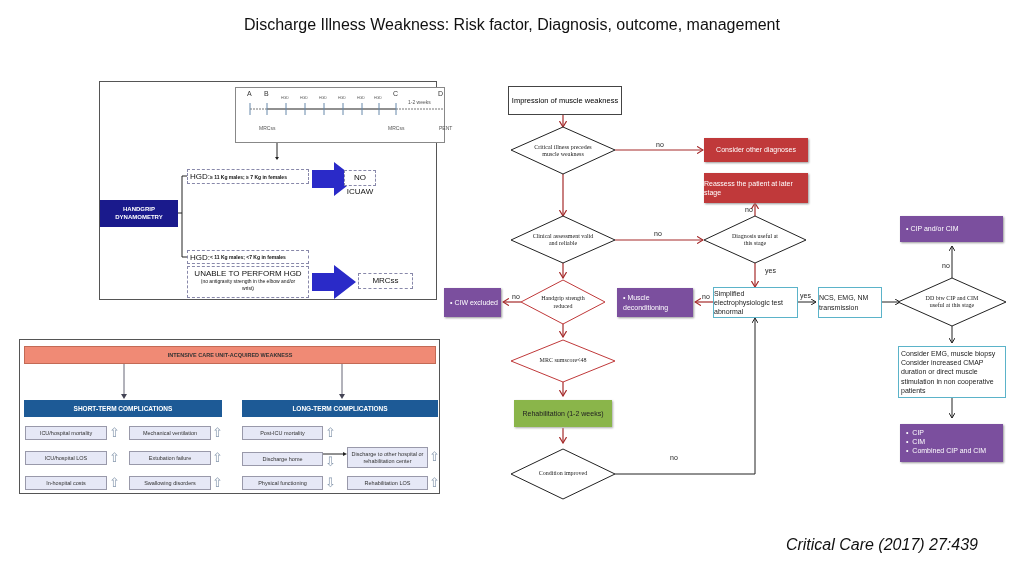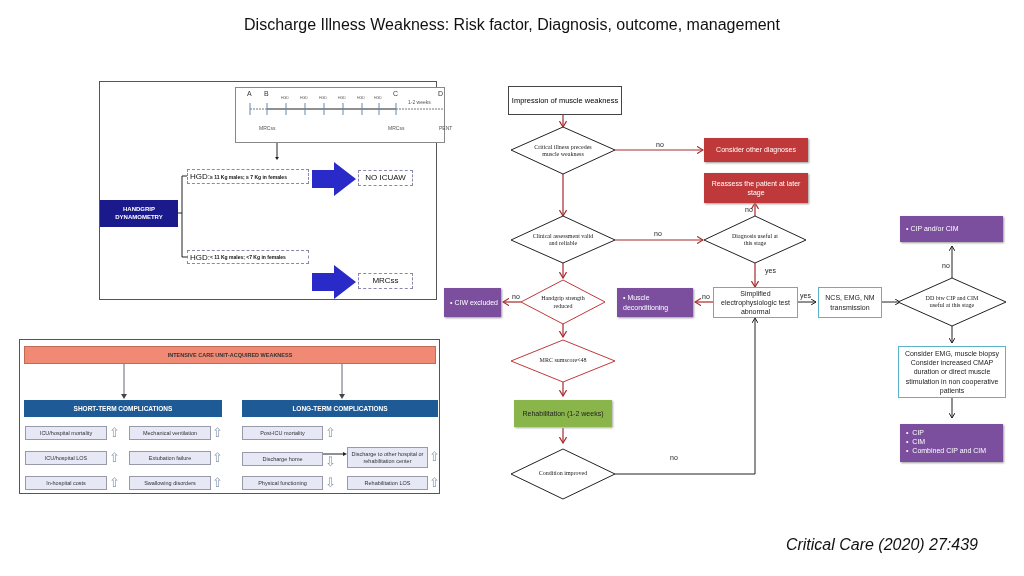--- a/index.html
+++ b/index.html
@@ -15,21 +15,21 @@
   .tl-s{font-size:3.5px;color:#555;}
   .dash{border:1px dashed #8888aa;box-sizing:border-box;background:#fff;font-size:7px;color:#111;}
   .hgd-box{left:0;top:118px;width:78px;height:27px;background:#1a1a8c;color:#fff;font-weight:bold;font-size:6px;text-align:center;display:flex;align-items:center;justify-content:center;line-height:1.3;}
   
   #panelB{left:19px;top:339px;width:421px;height:155px;border:1px solid #555;box-sizing:border-box;}
   .icu-hdr{left:4px;top:6px;width:412px;height:18px;background:#f08a75;border:1px solid #c36a55;box-sizing:border-box;font-size:5.5px;font-weight:bold;color:#333;text-align:center;line-height:16px;}
   .comp-hdr{height:17px;background:#1d5a96;color:#fff;font-weight:bold;font-size:6.5px;text-align:center;line-height:17px;}
   .comp-item{height:14px;background:#e6e8f6;border:1px solid #99a;box-sizing:border-box;font-size:5.5px;color:#333;text-align:center;display:flex;align-items:center;justify-content:center;line-height:1.2;}
   .arr{font-size:13px;color:#8a9bb0;line-height:14px;}
   
-  .fc-rect{box-sizing:border-box;font-size:7px;text-align:center;display:flex;align-items:center;justify-content:center;line-height:1.3;}
+  .fc-rect{box-sizing:border-box;font-size:7px;display:flex;align-items:center;justify-content:center;line-height:1.3;}
   .red-box{background:#c0393a;color:#fff;box-shadow:1px 1px 2px #999;}
   .purple-box{background:#7b4f9e;color:#fff;box-shadow:1px 1px 2px #999;justify-content:flex-start;padding-left:6px;text-align:left;}
   .cyan-box{background:#fff;border:1px solid #5bb3c9;color:#222;}
   .green-box{background:#8ab54a;color:#222;box-shadow:1px 1px 2px #aaa;}
   .dtext{font-family:"Liberation Serif",serif;font-size:6px;color:#222;text-align:center;line-height:1.25;display:flex;align-items:center;justify-content:center;}
   .lbl{font-size:7px;color:#222;}
 </style>
 </head>
 <body>
 
@@ -77,25 +77,29 @@
       <line x1="82" y1="94" x2="82" y2="175" stroke="#222"></line>
       <line x1="82" y1="94" x2="87" y2="94" stroke="#222"></line>
       <line x1="82" y1="175" x2="87" y2="175" stroke="#222"></line>
       <polygon points="212,88 234,88 234,80 256,97 234,114 234,106 212,106" fill="#2a2ac8"></polygon>
       <polygon points="212,191 234,191 234,183 256,200 234,217 234,209 212,209" fill="#2a2ac8"></polygon>
     </svg>
     <div class="abs dash" style="left:87px;top:87px;width:122px;height:15px;display:flex;align-items:center;padding-left:2px;">
       <span style="font-size:8px">HGD: </span>
         <b style="font-size:5px">≥ 11 Kg males; ≥ 7 Kg in females</b>
     </div>
-    <div class="abs dash" style="left:258px;top:88px;width:55px;height:16px;font-size:8px;text-align:center;line-height:14px;">NO ICUAW</div>
+    <div class="abs dash" style="left:244px;top:88px;width:32px;height:16px;font-size:8px;text-align:center;line-height:14px;">NO ICUAW</div>
     <div class="abs hgd-box">HANDGRIP DYNAMOMETRY</div>
     <div class="abs dash" style="left:87px;top:168px;width:122px;height:14px;display:flex;align-items:center;padding-left:2px;">
       <span style="font-size:8px">HGD: </span>
         <b style="font-size:5px">&lt; 11 Kg males; &lt;7 Kg in females</b>
+    </div>
+    <div class="abs dash" style="left:87px;top:184px;width:122px;height:32px;text-align:center;">
+      <div style="font-size:8px;margin-top:2px">UNABLE TO PERFORM HGD</div>
+      <div style="font-size:5px;line-height:1.3;padding:0 8px">(no antigravity strength in the elbow and/or wrist)</div>
     </div>
     <div class="abs dash" style="left:258px;top:191px;width:55px;height:16px;font-size:8px;text-align:center;line-height:14px;">MRCss</div>
   </div>
 
   <div id="panelB" class="abs">
     <div class="abs icu-hdr">INTENSIVE CARE UNIT-ACQUIRED WEAKNESS</div>
     <svg class="abs" style="left:0;top:0" width="421" height="155">
       <line x1="104" y1="24" x2="104" y2="56" stroke="#667"></line>
         <polygon points="101,54 107,54 104,59" fill="#445"></polygon>
       <line x1="322" y1="24" x2="322" y2="56" stroke="#667"></line>
@@ -201,14 +205,14 @@
   <div class="abs fc-rect purple-box" style="left:900px;top:216px;width:103px;height:26px;">•   CIP and/or CIM</div>
   <span class="abs lbl" style="left:942px;top:262px">no</span>
   <div class="abs dtext" style="left:925px;top:285px;width:54px;height:34px;">DD btw CIP and CIM useful at this stage</div>
   <div class="abs fc-rect cyan-box" style="left:898px;top:346px;width:108px;height:52px;font-size:7px;padding:2px;">Consider EMG, muscle biopsy Consider increased CMAP duration or direct muscle stimulation in non cooperative patients</div>
   <div class="abs fc-rect purple-box" style="left:900px;top:424px;width:103px;height:38px;font-size:7px;display:block;padding-top:4px;">
     <div>•&nbsp;&nbsp;<span>CIP</span></div>
     <div>•&nbsp;&nbsp;<span>CIM</span></div>
     <div>•&nbsp;&nbsp;<span>Combined CIP and CIM</span></div>
   </div>
 
-  <div class="abs ref" style="top:536px"><i>Critical Care (2020) 27:439</i><span></span></div>
+  <div class="abs ref" style="top:536px"><i>Critical Care (2017) 27:439</i><span></span></div>
 </div>
 
 </body></html>

